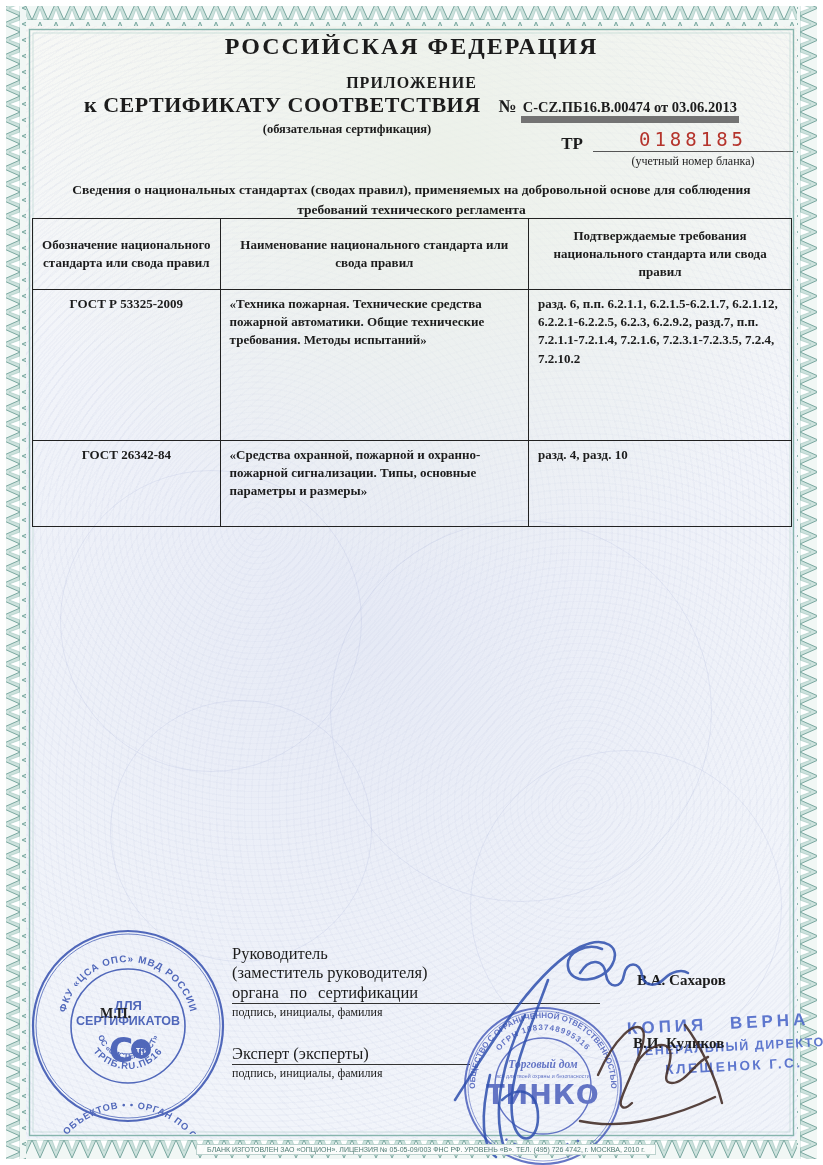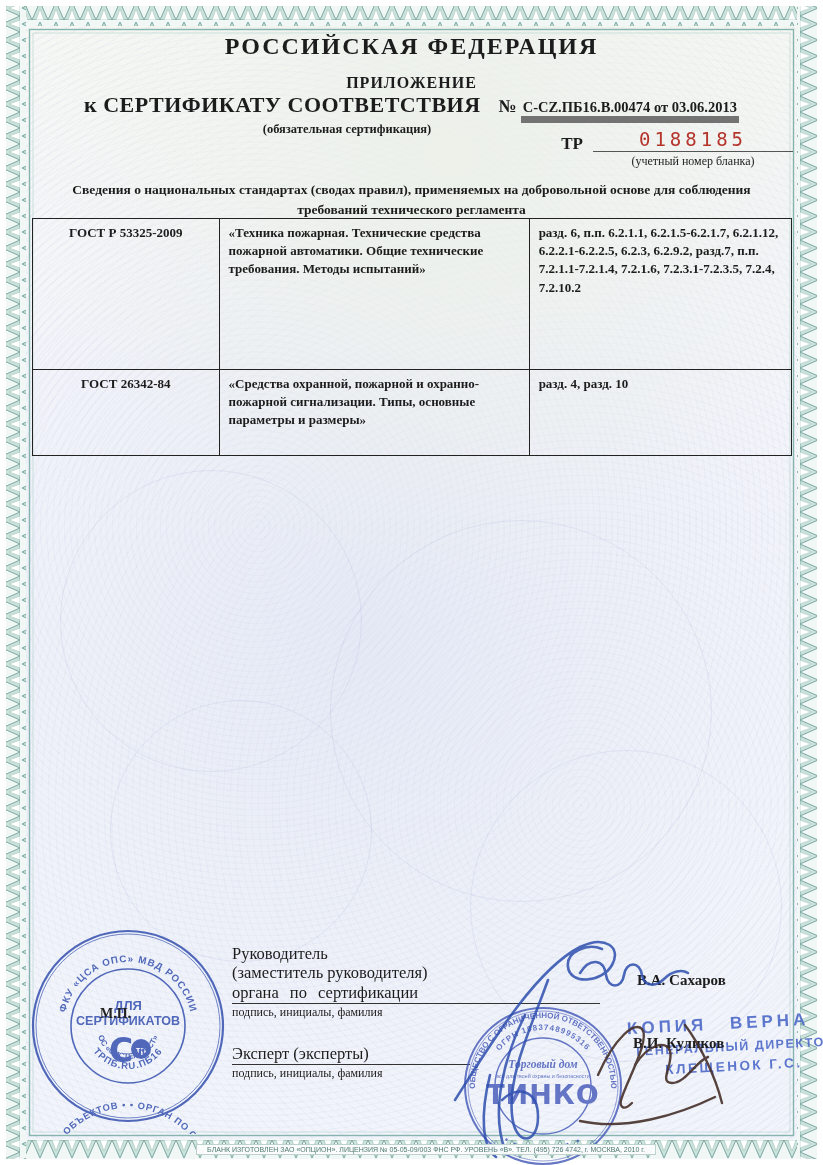--- a/index.html
+++ b/index.html
@@ -139,20 +139,25 @@
       <span class="tr-col">
         <span class="tr-num" style="display:block;">0188185</span>
         <span class="tr-cap" style="display:block;">(учетный номер бланка)</span>
       </span>
     </div>
 
     <div class="intro">Сведения о национальных стандартах (сводах правил), применяемых на добровольной основе для соблюдения требований технического регламента</div>
 
     <table class="std">
       <tbody>
+          <tr>
+        <th>Обозначение национального стандарта или свода правил</th>
+        <th>Наименование национального стандарта или свода правил</th>
+        <th>Подтверждаемые требования национального стандарта или свода правил</th>
+      </tr>
       <tr class="r1">
         <td class="c1">ГОСТ Р 53325-2009</td>
         <td class="c2">«Техника пожарная. Технические средства пожарной автоматики. Общие технические требования. Методы испытаний»</td>
         <td class="c3">разд. 6, п.п. 6.2.1.1, 6.2.1.5-6.2.1.7, 6.2.1.12, 6.2.2.1-6.2.2.5, 6.2.3, 6.2.9.2, разд.7, п.п. 7.2.1.1-7.2.1.4, 7.2.1.6, 7.2.3.1-7.2.3.5, 7.2.4, 7.2.10.2</td>
       </tr>
       <tr class="r2">
         <td class="c1">ГОСТ 26342-84</td>
         <td class="c2">«Средства охранной, пожарной и охранно-пожарной сигнализации. Типы, основные параметры и размеры»</td>
         <td class="c3">разд. 4, разд. 10</td>
       </tr>

